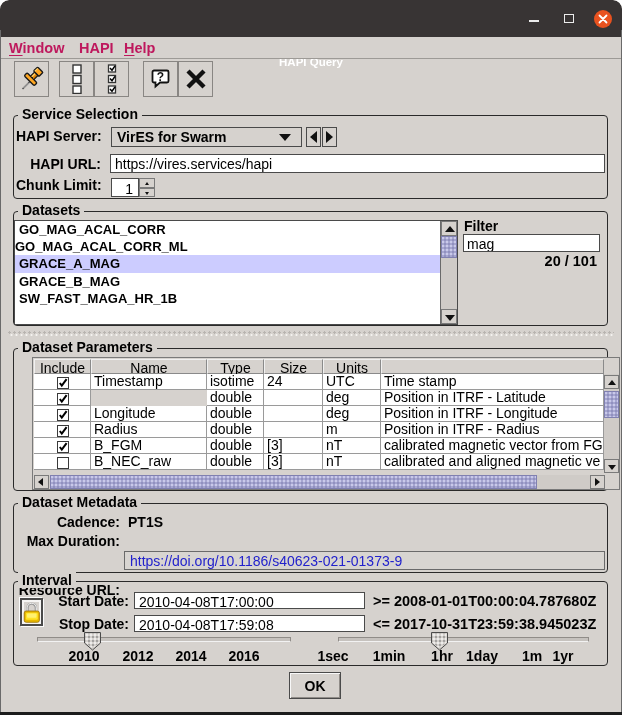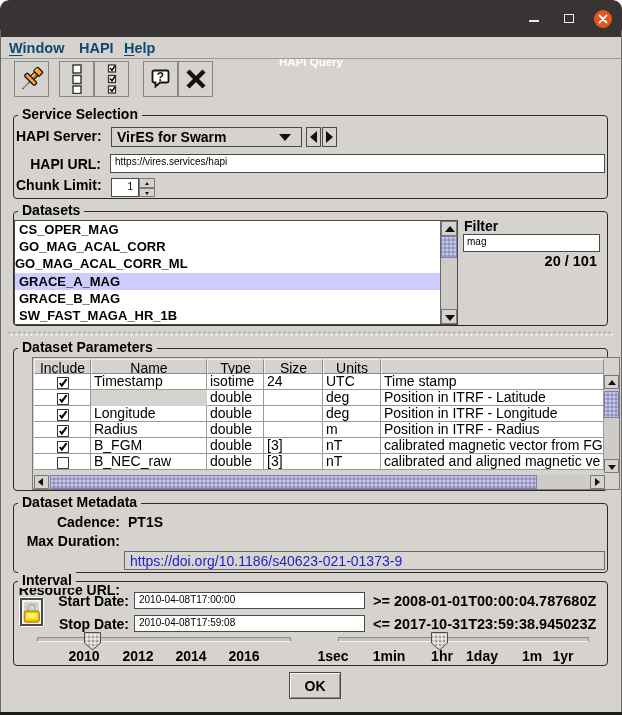--- a/index.html
+++ b/index.html
@@ -10,33 +10,33 @@
 #frameB { position:absolute; left:0; bottom:0; width:622px; height:3px; background:#1c1c1c; }
 
 
 #titlebar { position:absolute; left:0; top:0; width:622px; height:37px; background:#383434; border-radius:9px 9px 0 0; }
 #title { position:absolute; left:0; right:0; top:13px; text-align:center; color:#ffffff; font-size:11.5px; font-weight:bold;margin-top:43px; }
 #minbtn { position:absolute; left:529px; top:20px; width:10px; height:2px; background:#ececec; }
 #maxbtn { position:absolute; left:564px; top:14px; width:10px; height:9px; border:1.5px solid #ececec; }
 #closebtn { position:absolute; left:594px; top:10px; width:18px; height:18px; border-radius:50%; background:#e8521f; }
 
 
-#menubar { position:absolute; left:1px; top:37px; width:620px; height:22px; background:#d6d2ce; border-bottom:1px solid #9d9a96; font-size:14.5px; font-weight:bold; color:#0c4a6e; }
+#menubar { position:absolute; left:1px; top:37px; width:620px; height:22px; background:#d6d2ce; border-bottom:1px solid #9d9a96; font-size:14.5px; font-weight:bold; color:#be185d; }
 #menubar span.mi { position:absolute; top:3px; }
 .u { text-decoration:underline; text-underline-offset:2px; }
 
 
 .tbtn { position:absolute; top:61px; height:36px; width:35px; background:#d6d2ce; border:1px solid #898683; }
 .tbtn svg { position:absolute; left:50%; top:50%; transform:translate(-50%,-50%); }
 
 
 .grp { position:absolute; left:13px; width:595px; border:1px solid #2a2a2a; border-radius:4px; }
 .gt { position:absolute; top:-10px; left:4px; background:#d6d2ce; padding:0 4px; font-size:14px; line-height:16px; font-weight:bold; white-space:nowrap; }
 .lbl { position:absolute; font-size:14px; font-weight:bold; white-space:nowrap; color:#000; }
-.fld { position:absolute; background:#fff; border:1px solid #4a4a4a; font-size:10px; white-space:nowrap; overflow:hidden; color:#000; }
+.fld { position:absolute; background:#fff; border:1px solid #4a4a4a; font-size:14px; white-space:nowrap; overflow:hidden; color:#000; }
 .fld span { position:relative; top:2px; left:4px; }
 
 
 .sbbtn { position:absolute; background:#d6d2ce; border:1px solid #7a7a7a; }
 .sbthumb { position:absolute; background-color:#a6a6d0; border:1px solid #8080b0;
   background-image: radial-gradient(circle at 1px 1px, #c9c9ea 0.8px, transparent 1px), radial-gradient(circle at 3px 3px, #9191c0 0.8px, transparent 1px);
   background-size:4px 4px; }
 .tri { position:absolute; width:0; height:0; }
 
 
@@ -132,21 +132,20 @@
     </div>
   <div class="sbbtn" style="left:139px; top:188px; width:16px; height:9px;">
       <div class="tri" style="left:4.5px; top:2.5px; border-left:2.8px solid transparent; border-right:2.8px solid transparent; border-top:3.5px solid #111;"></div>
     </div>
 
   <div class="grp" style="top:211px; height:115px;">
       <span class="gt">Datasets</span>
     </div>
   <div style="position:absolute; left:14px; top:220px; width:444px; height:105px; border:1px solid #4a4a4a; background:#fff;">
     <div style="position:absolute; left:0; top:0; width:425px; height:103px; font-size:13px; font-weight:bold; line-height:17.2px;">
-      <div style="padding-left:4px;">CS_OPER_MAG</div>
       <div style="padding-left:4px;">GO_MAG_ACAL_CORR</div>
       <div style="">GO_MAG_ACAL_CORR_ML</div>
       <div style="padding-left:4px; background:#ccccff;">GRACE_A_MAG</div>
       <div style="padding-left:4px;">GRACE_B_MAG</div>
       <div style="padding-left:4px;">SW_FAST_MAGA_HR_1B</div>
     </div>
 
     <div style="position:absolute; right:0; top:0; width:17px; height:103px; background:#cfcbc7; border-left:1px solid #6a6a6a;">
       <div class="sbbtn" style="left:0px; top:0px; width:16px; height:15px;">
           <div class="tri" style="left:3px; top:4px; border-left:5px solid transparent; border-right:5px solid transparent; border-bottom:6px solid #111;"></div>

